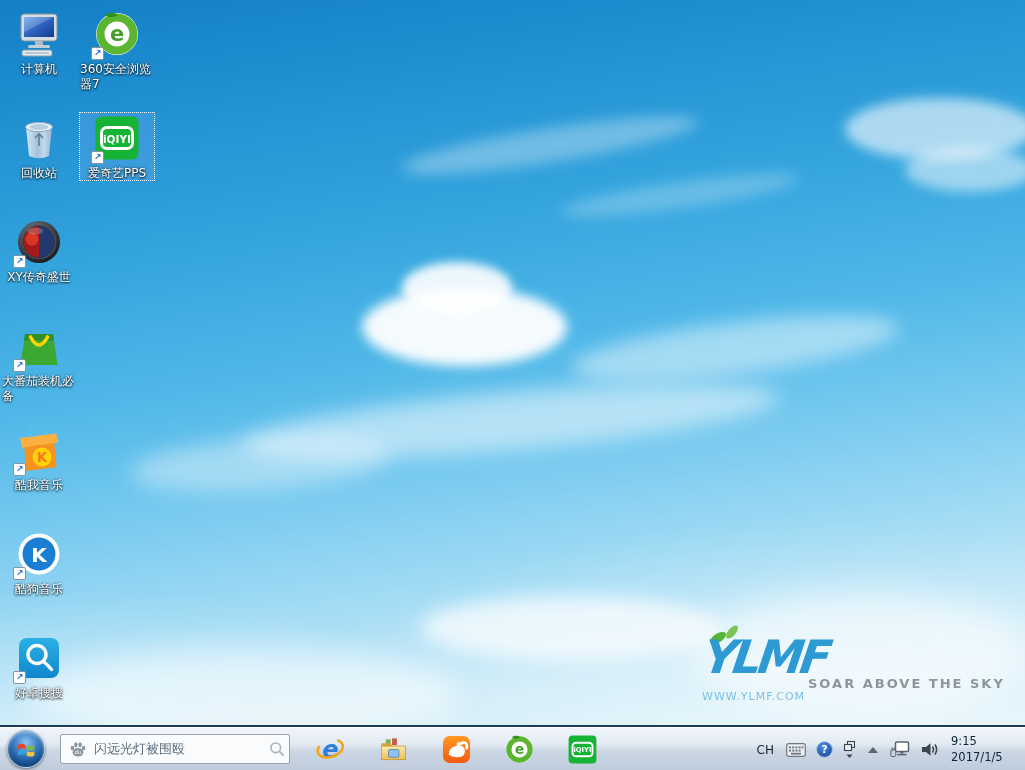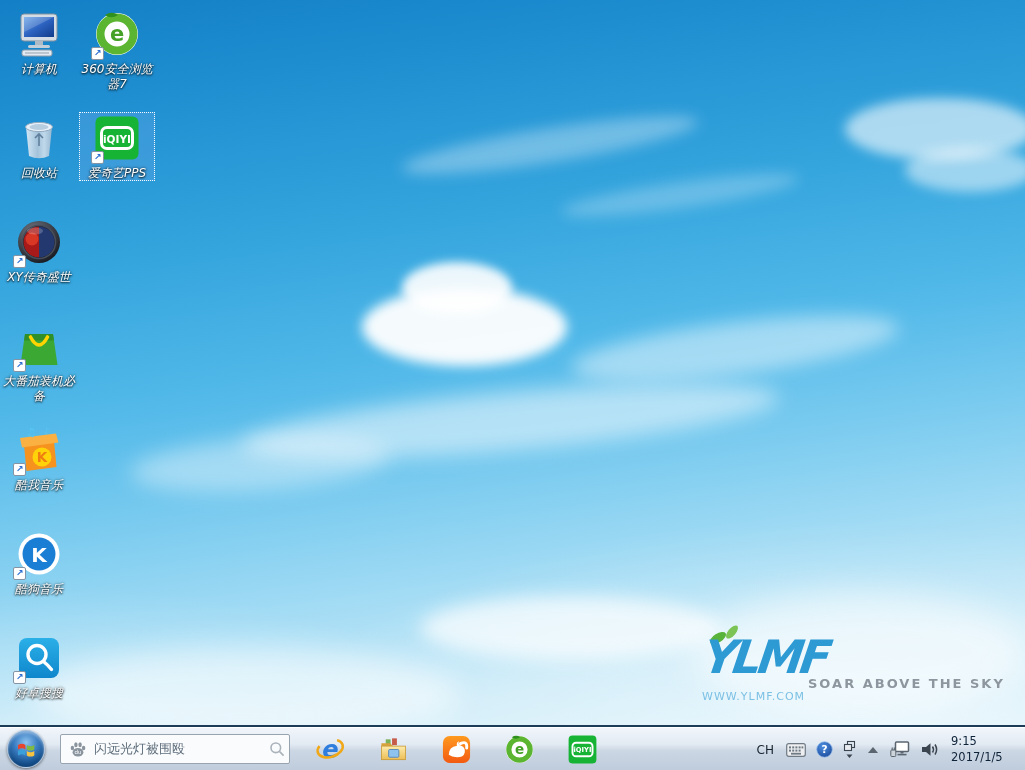--- a/index.html
+++ b/index.html
@@ -39,23 +39,22 @@
   }
   .icon-art { position:relative; width:48px; height:48px; }
   .icon-art svg { width:48px; height:48px; display:block; }
   .shortcut-badge {
     position:absolute; left:-2px; bottom:-2px; width:13px; height:13px;
     background:#fff; border:1px solid #8494a4; border-radius:2px;
     color:#2a6fd1; font-size:9px; font-weight:bold; line-height:11px; text-align:center;
   }
   .icon-label {
     margin-top:4px; max-width:74px; font-size:12px; line-height:1.25;
-    color:#fff; text-align:center; word-break:break-all;
+    color:#fff; text-align:left; word-break:break-all;
     text-shadow:0 1px 2px rgba(0,0,0,0.9), 0 0 3px rgba(0,0,0,0.7);
-    font-style:italic;
   }
 
   
   .watermark { position:absolute; left:698px; top:636px; width:265px; height:72px; }
   .wm-logo {
     position:absolute; left:6px; top:-6px; font-size:46px; font-weight:bold; font-style:italic;
     letter-spacing:-4px; color:#2e9ad4; transform:skewX(-8deg);
   }
   .wm-leaf svg { position:absolute; left:10px; top:-12px; }
   .wm-site { position:absolute; left:4px; top:54px; font-size:11px; letter-spacing:1px; color:#7cc0e4; }

